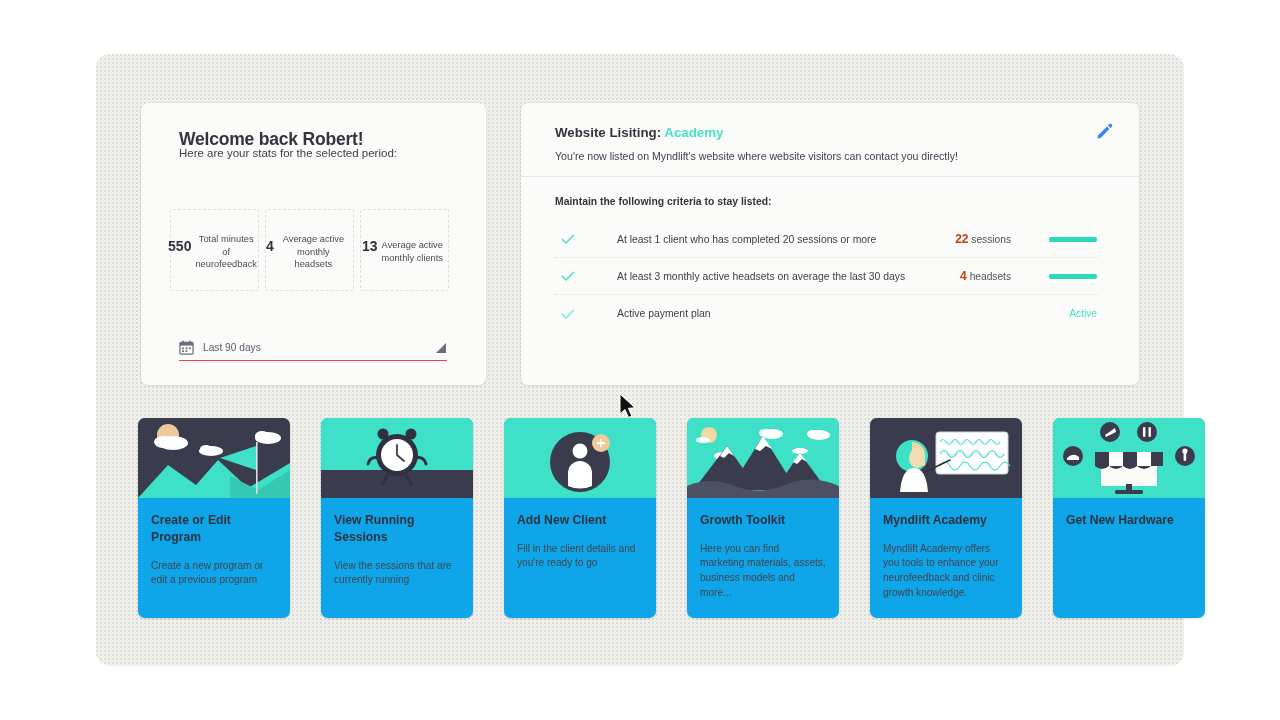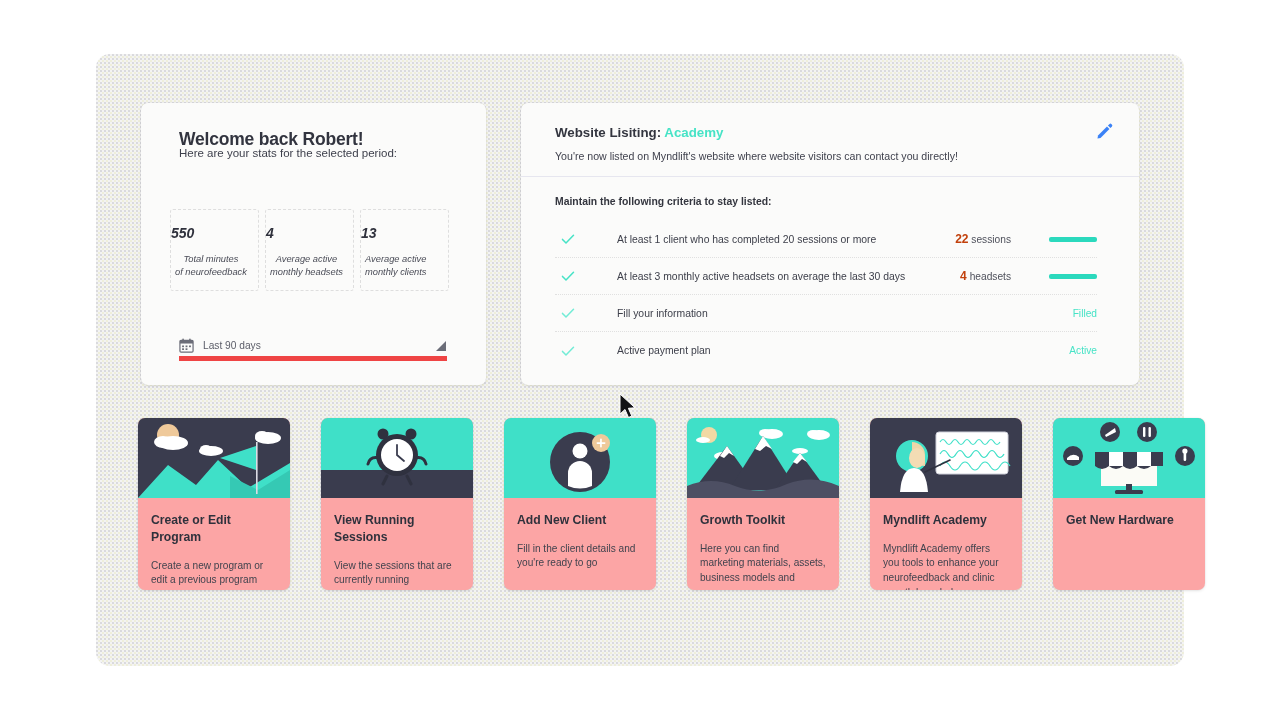--- a/index.html
+++ b/index.html
@@ -73,25 +73,24 @@
     top: 106px;
     display: flex;
     gap: 6px;
   }
   .stat-box {
     width: 89px;
     height: 82px;
     border: 1px dashed #dedede;
     border-radius: 3px;
     display: flex;
-    flex-direction: column;
-    align-items: flex-start;
+    flex-direction: row;
+    align-items: center;
     justify-content: center;
     padding-top: 4px;
-    font-style: italic;
   }
   .stat-value {
     font-size: 14px;
     font-weight: bold;
     color: #2f313c;
     margin-bottom: 12px;
   }
   .stat-label {
     font-size: 9.3px;
     color: #4a4c57;
@@ -101,21 +100,21 @@
   }
 
   .daterange {
     position: absolute;
     left: 38px;
     top: 232px;
     width: 268px;
     height: 26px;
     display: flex;
     align-items: center;
-    border-bottom: 5px solid #ef4444;
+    border-bottom: 1px solid #ef4444;
   }
   .cal-icon { width: 15px; height: 15px; margin-right: 9px; flex: none; }
   .daterange-text {
     font-size: 10.2px;
     color: #5c5e69;
     flex: 1;
   }
   .resize-grip { width: 12px; height: 12px; flex: none; }
 
   
@@ -229,22 +228,22 @@
   
   .tiles {
     position: absolute;
     left: 138px;
     top: 418px;
     display: flex;
     gap: 31px;
   }
   .tile {
     width: 152px;
-    height: 172px;
-    background: #fca5a5;
+    height: 200px;
+    background: #0ea5e9;
     border-radius: 7px;
     box-shadow: 0 1px 3px rgba(0,0,0,0.10), 0 0 0 0.5px rgba(0,0,0,0.03);
     overflow: hidden;
     cursor: pointer;
   }
   .tile-art {
     width: 152px;
     height: 80px;
     position: relative;
     overflow: hidden;
@@ -365,29 +364,20 @@
             <path d="M2.5 8.4 L6 12 L13.5 4.2" fill="none" stroke="#46e3c6" stroke-width="1.5" stroke-linecap="round" stroke-linejoin="round"></path>
           </svg>
         </span>
         <span class="criteria-text">At least 3 monthly active headsets on average the last 30 days</span>
         <span class="criteria-metric"><b>4</b> <span>headsets</span></span>
         <span class="mini-bar-slot">
             <span class="mini-bar"></span>
           </span>
       </div>
 
-      <div class="criteria-row">
-        <span class="check-icon">
-          <svg viewBox="0 0 16 16" width="16" height="16">
-            <path d="M2.5 8.4 L6 12 L13.5 4.2" fill="none" stroke="#72ecd6" stroke-width="1.5" stroke-linecap="round" stroke-linejoin="round"></path>
-          </svg>
-        </span>
-        <span class="criteria-text">Fill your information</span>
-        <span class="criteria-status">Filled</span>
-      </div>
 
       <div class="criteria-row">
         <span class="check-icon">
           <svg viewBox="0 0 16 16" width="16" height="16">
             <path d="M2.5 8.4 L6 12 L13.5 4.2" fill="none" stroke="#72ecd6" stroke-width="1.5" stroke-linecap="round" stroke-linejoin="round"></path>
           </svg>
         </span>
         <span class="criteria-text">Active payment plan</span>
         <span class="criteria-status">Active</span>
       </div>

